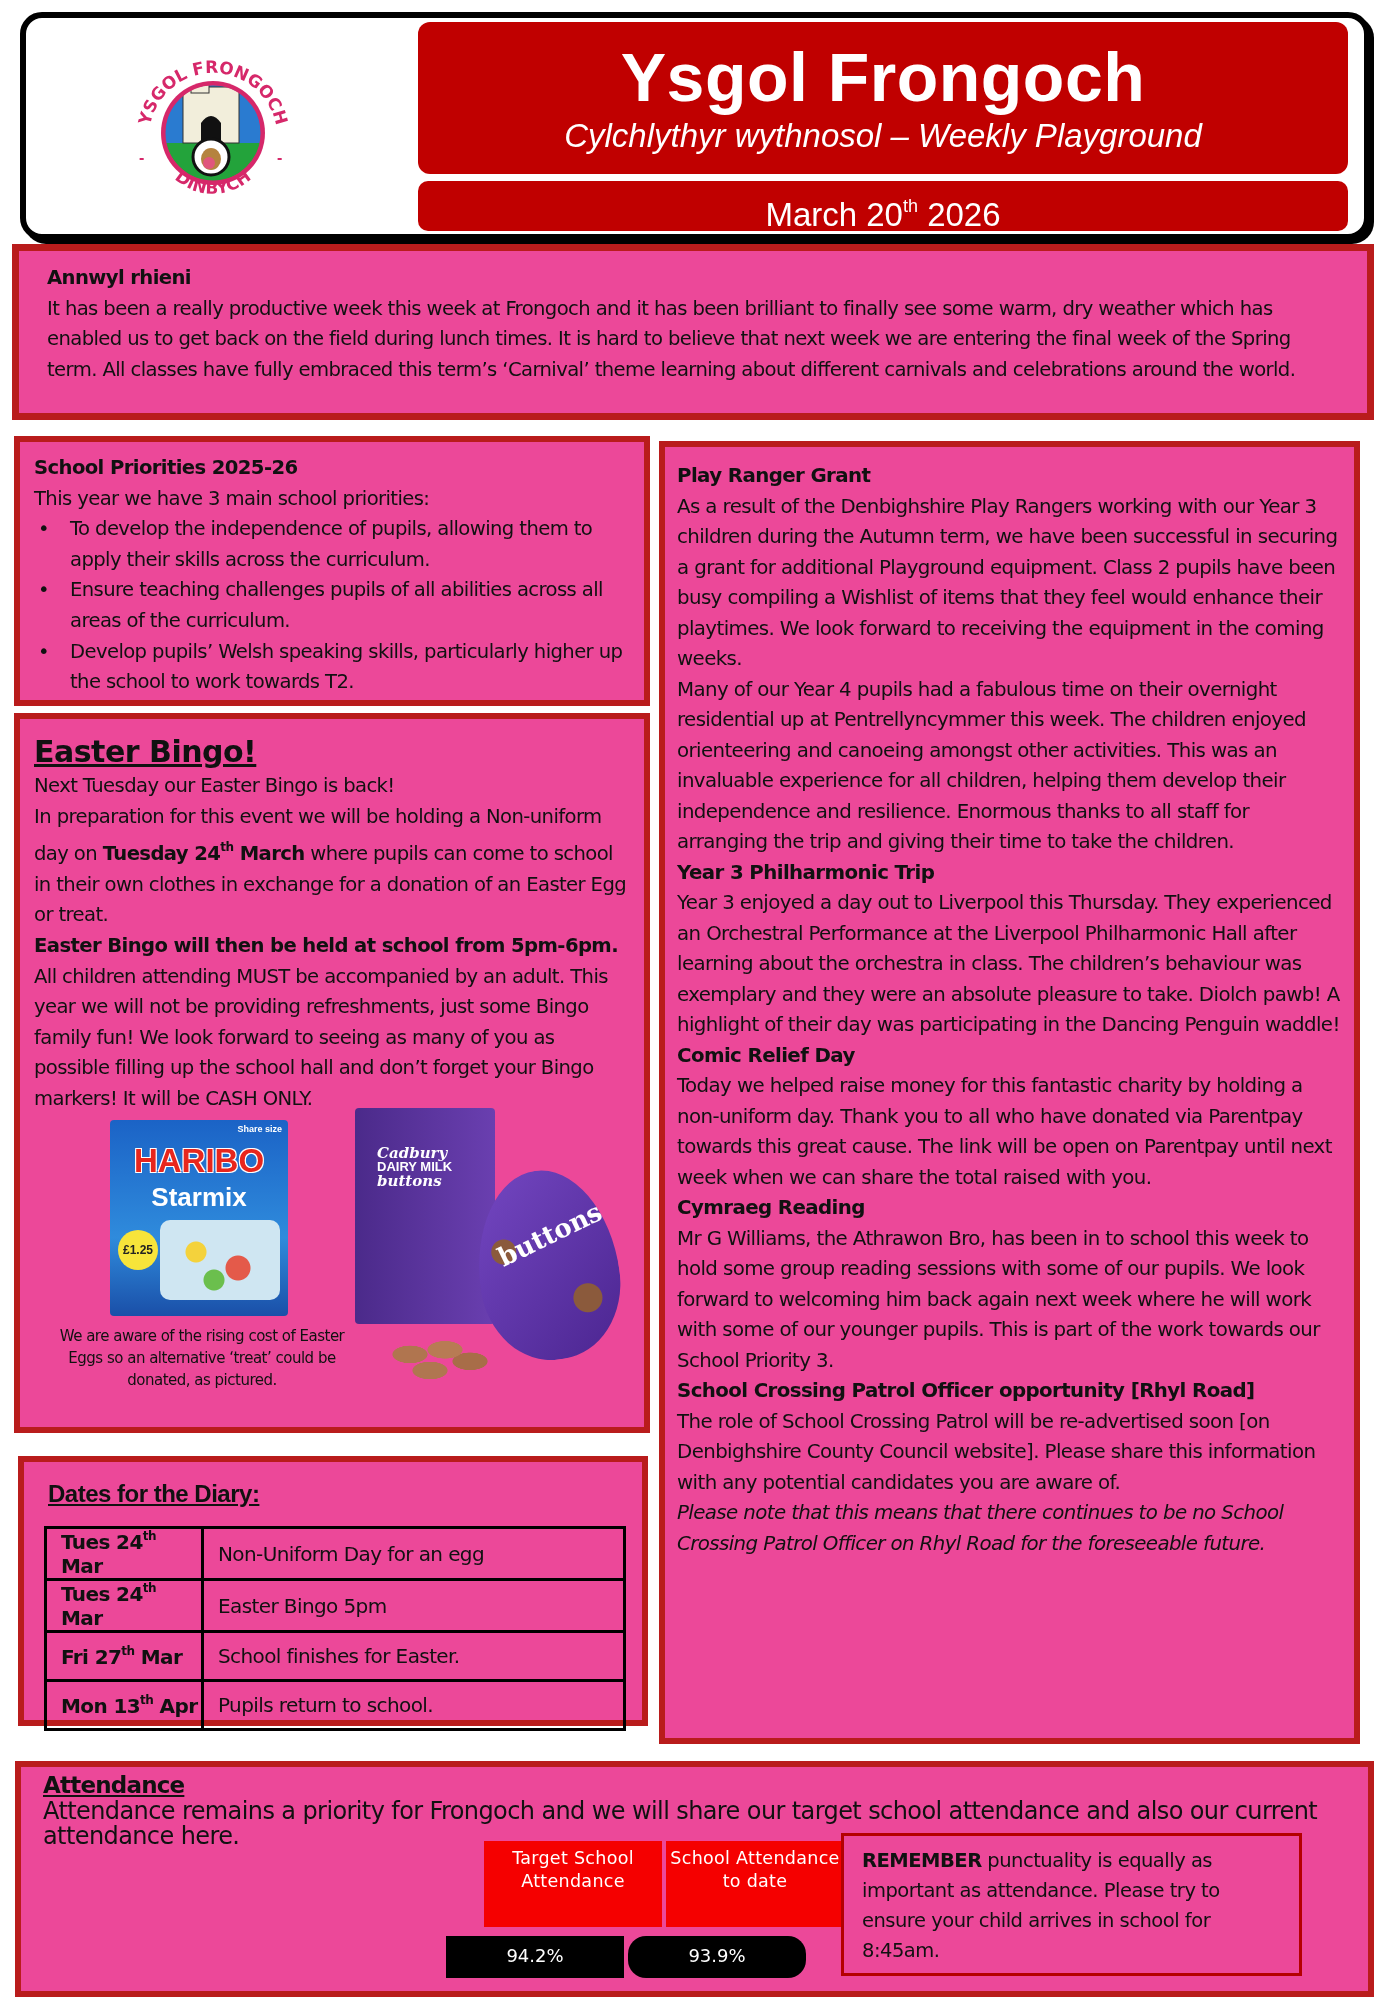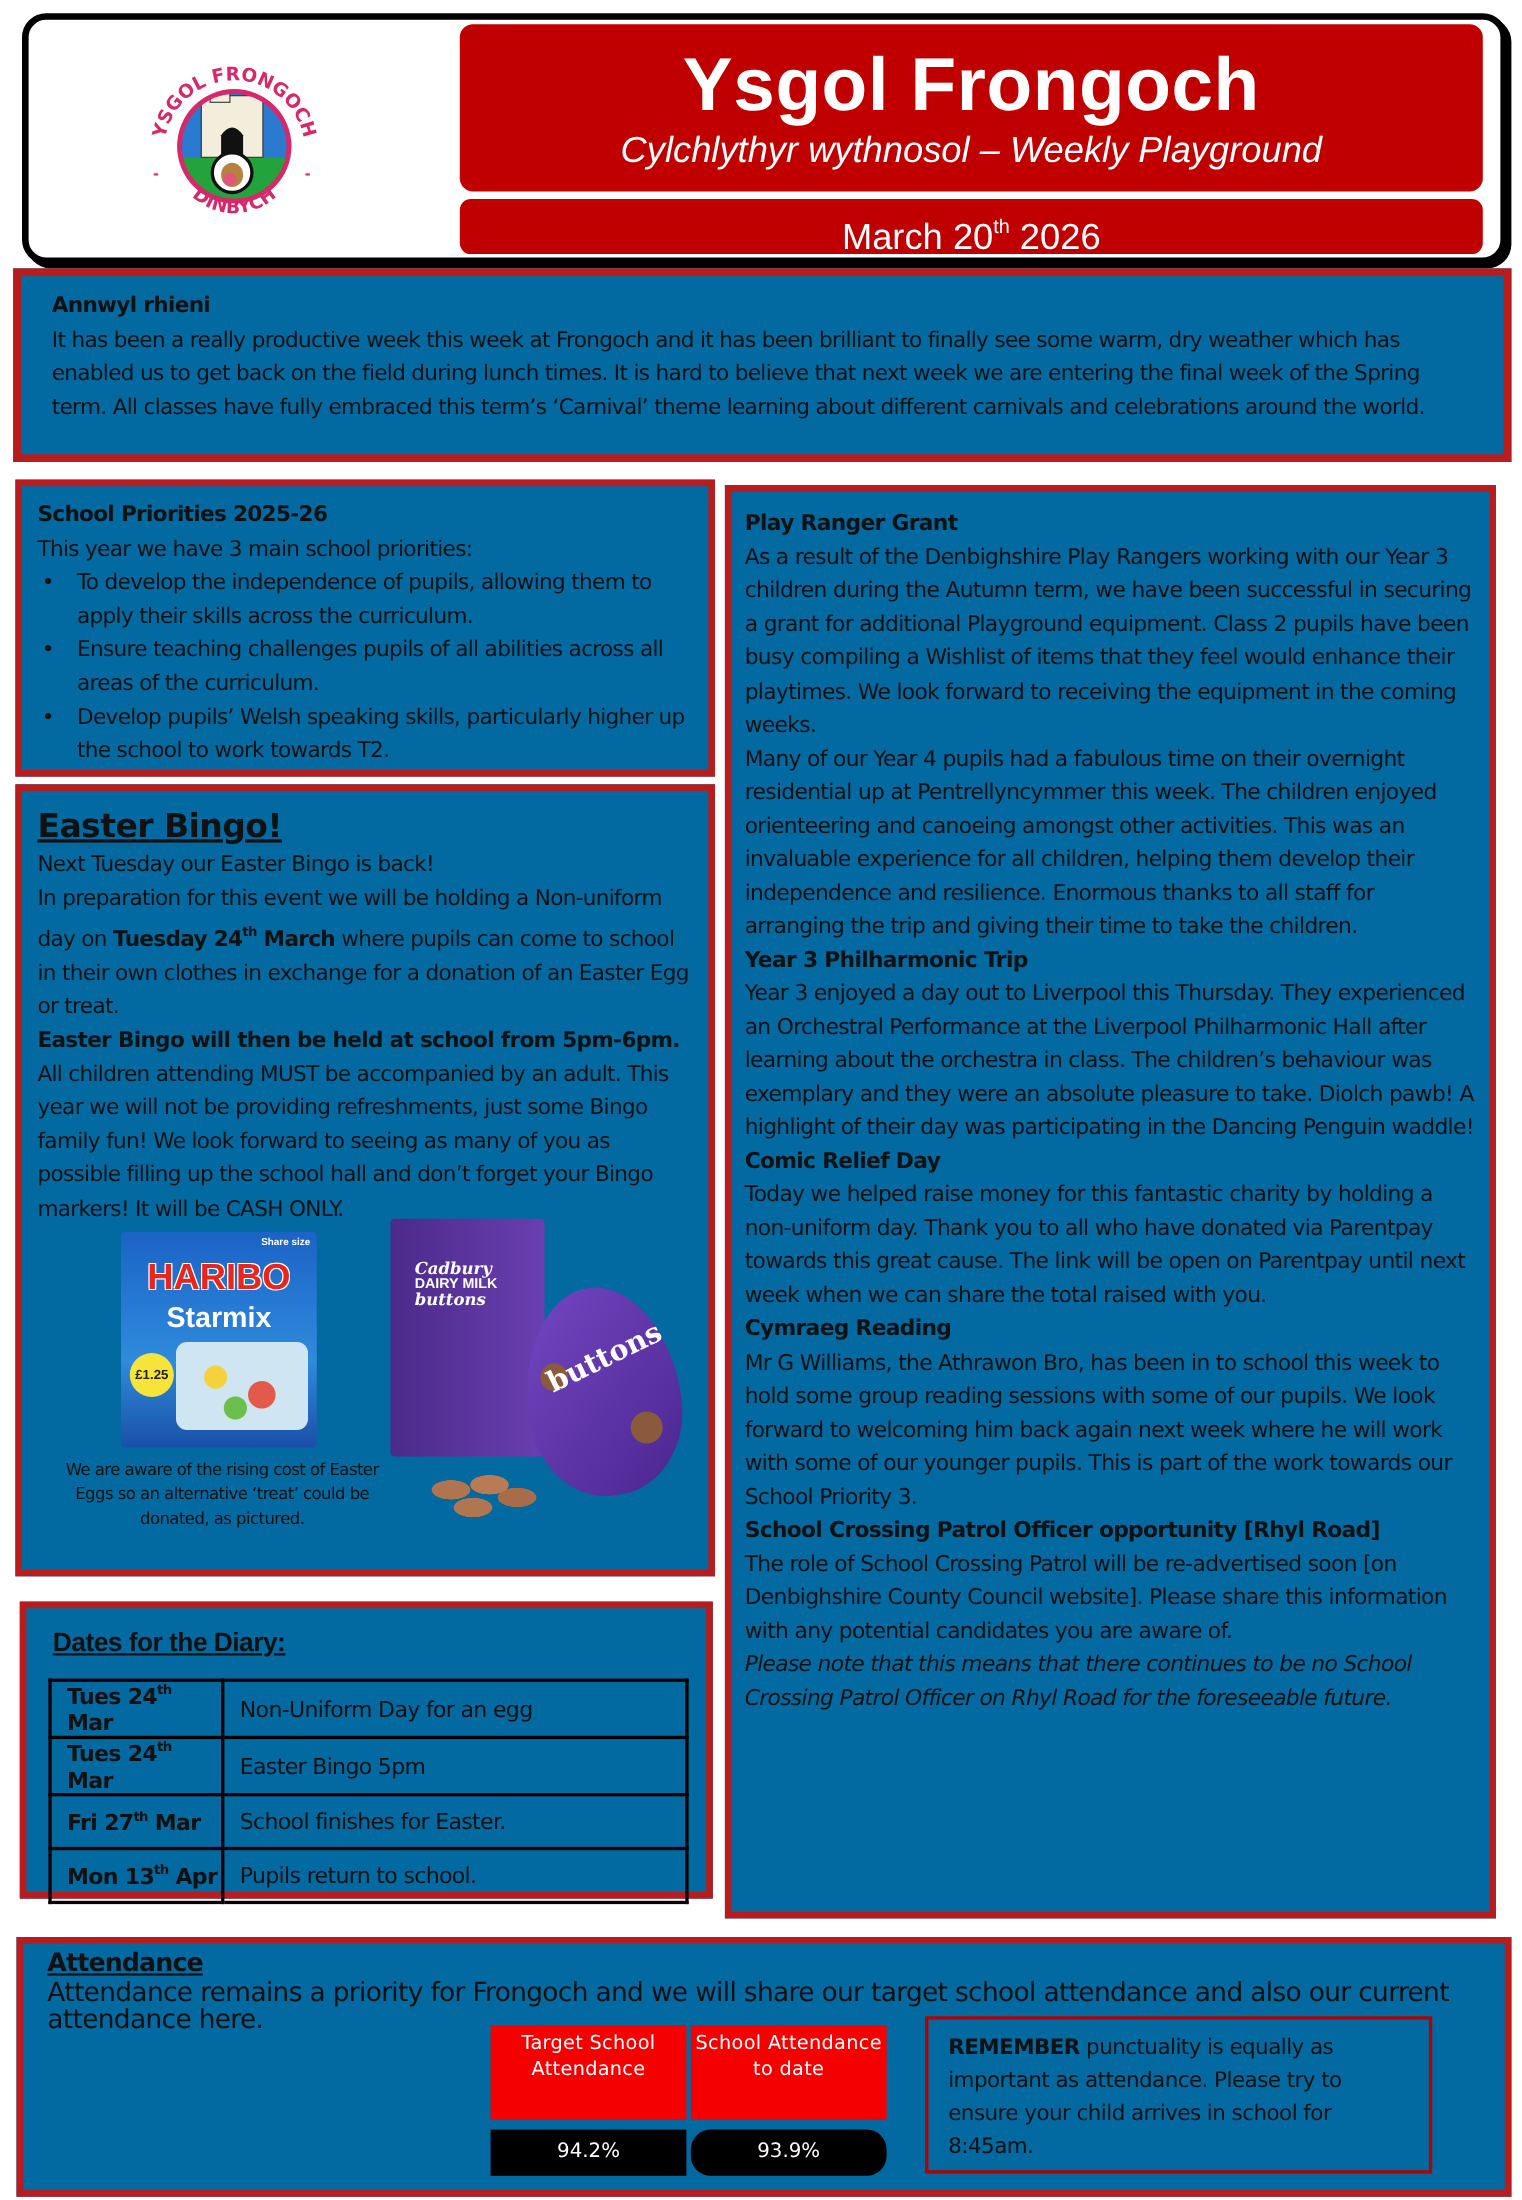--- a/index.html
+++ b/index.html
@@ -10,21 +10,21 @@
   
   #header { left: 20px; top: 12px; width: 1350px; height: 228px; border: 6px solid #000; border-radius: 22px; background: #fff; box-shadow: 4px 4px 0 #000; }
   #logo { left: 125px; top: 45px; width: 175px; height: 175px; }
   #title-box { left: 418px; top: 22px; width: 930px; height: 152px; background: #c00000; border-radius: 12px; color: #fff; text-align: center; }
   #title-box .t1 { font-family: "Liberation Sans", sans-serif; font-weight: bold; font-size: 68px; line-height: 74px; margin-top: 18px; letter-spacing: 0.5px; }
   #title-box .t2 { font-family: "Liberation Sans", sans-serif; font-style: italic; font-size: 33px; line-height: 40px; margin-top: 2px; }
   #date-box { left: 418px; top: 181px; width: 930px; height: 50px; background: #c00000; border-radius: 10px; color: #fff; text-align: center; font-size: 33px; line-height: 50px; }
   #date-box sup { font-size: 18px; vertical-align: 14px; }
 
   
-  .box { border: 6px solid #b91c1c; background: #0369a1; }
+  .box { border: 6px solid #b91c1c; background: #ec4899; }
   .txt { font-family: "DejaVu Sans", sans-serif; font-size: 19.6px; line-height: 30.6px; letter-spacing: -0.6px; }
   .txt b { font-weight: bold; }
   .hd { font-weight: bold; }
 
   #intro { left: 12px; top: 244px; width: 1362px; height: 176px; padding: 12px 28px; border-width: 7px; }
   #priorities { left: 14px; top: 436px; width: 636px; height: 270px; padding: 11px 14px; }
   #priorities ul { list-style: none; }
   #priorities li { position: relative; padding-left: 36px; }
   #priorities li::before { content: "\2022"; position: absolute; left: 4px; top: 0; }
 
@@ -57,21 +57,21 @@
 
   #news { left: 659px; top: 441px; width: 701px; height: 1303px; padding: 14px 12px; }
   #news .txt { font-size: 19.8px; line-height: 30.5px; }
   #news .it { font-style: italic; }
 
   #attendance { left: 15px; top: 1761px; width: 1359px; height: 236px; padding: 4px 22px; }
   .comic { font-family: "DejaVu Sans", sans-serif; }
   #attendance .title { font-size: 23px; font-weight: bold; text-decoration: underline; line-height: 28px; letter-spacing: -0.8px; }
   #attendance .body { font-size: 24px; line-height: 25px; letter-spacing: -0.6px; }
   .att-cell { position: absolute; color: #fff; text-align: center; font-family: "DejaVu Sans", sans-serif; }
-  .att-head { background: #f50000; font-size: 17.5px; line-height: 23px; padding-top: 6px; letter-spacing: 0.3px; }
+  .att-head { background: #f50000; font-size: 17.5px; line-height: 23px; padding-top: 6px; letter-spacing: 0.3px; margin-left: 38px; }
   .att-val { background: #000; font-size: 18px; line-height: 40px; }
   #remember { left: 841px; top: 1833px; width: 461px; height: 143px; border: 3px solid #b40000; padding: 10px 18px; font-family: "DejaVu Sans", sans-serif; font-size: 19.5px; line-height: 30px; letter-spacing: -0.5px; }
 </style>
 </head>
 <body>
 
 <div id="header" class="abs"></div>
 
 <div id="logo" class="abs">
   <svg width="175" height="175" viewBox="0 0 175 175">

